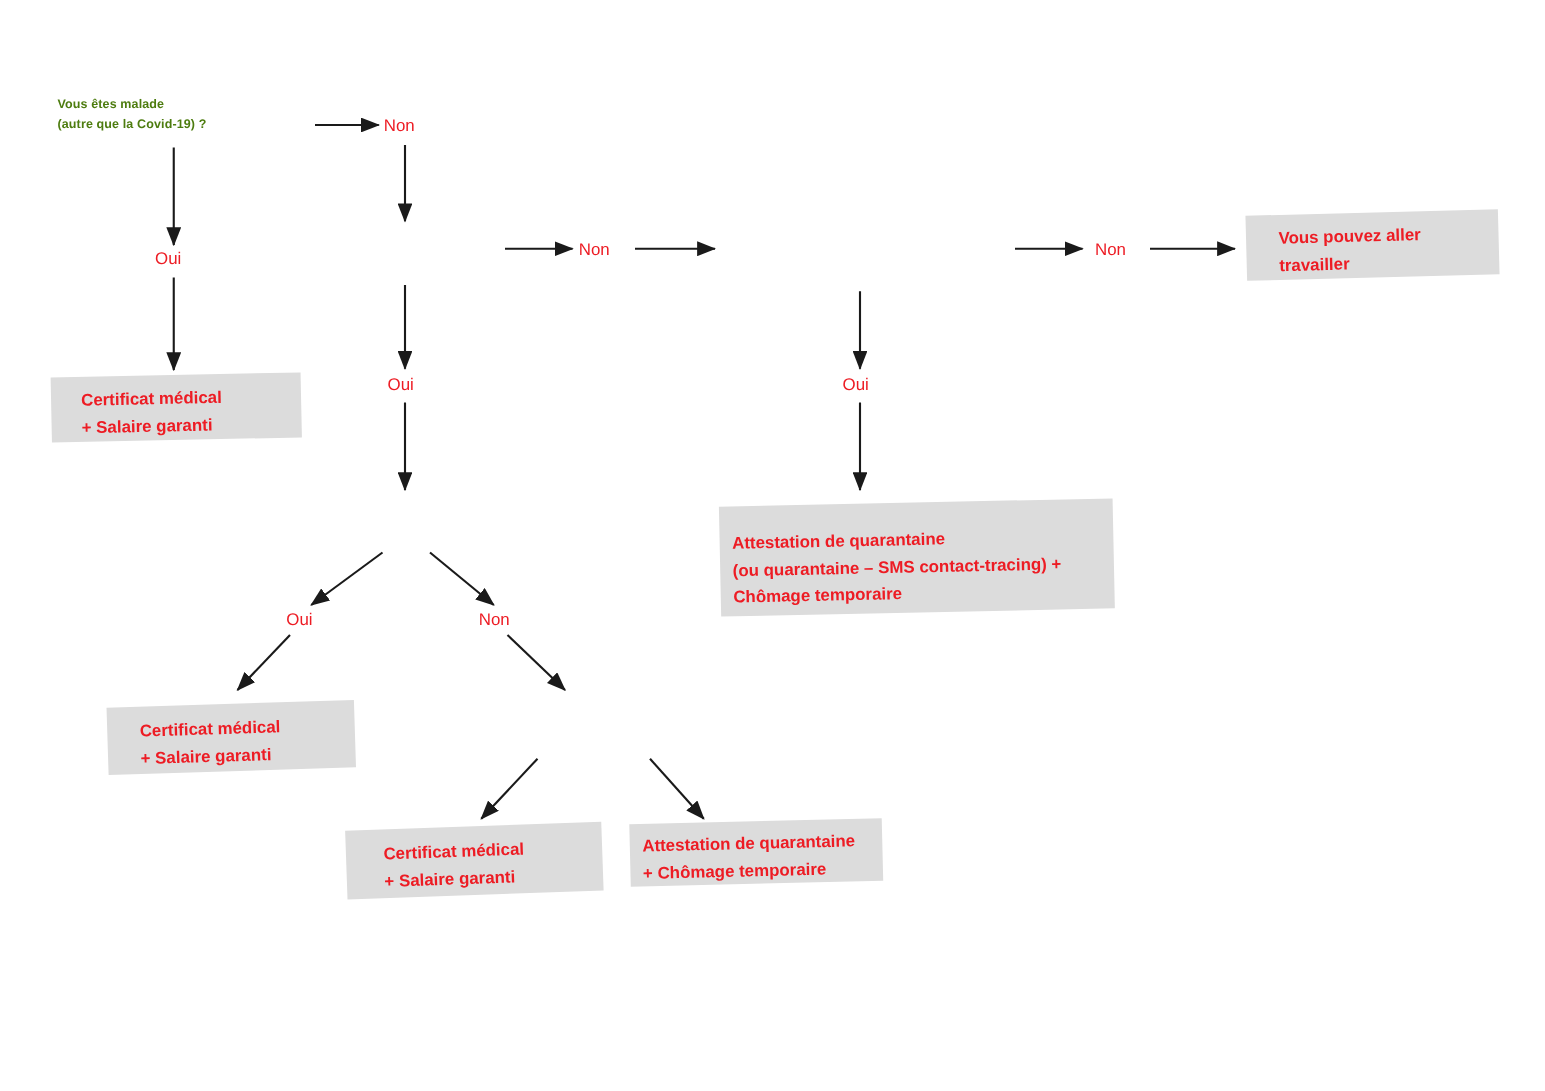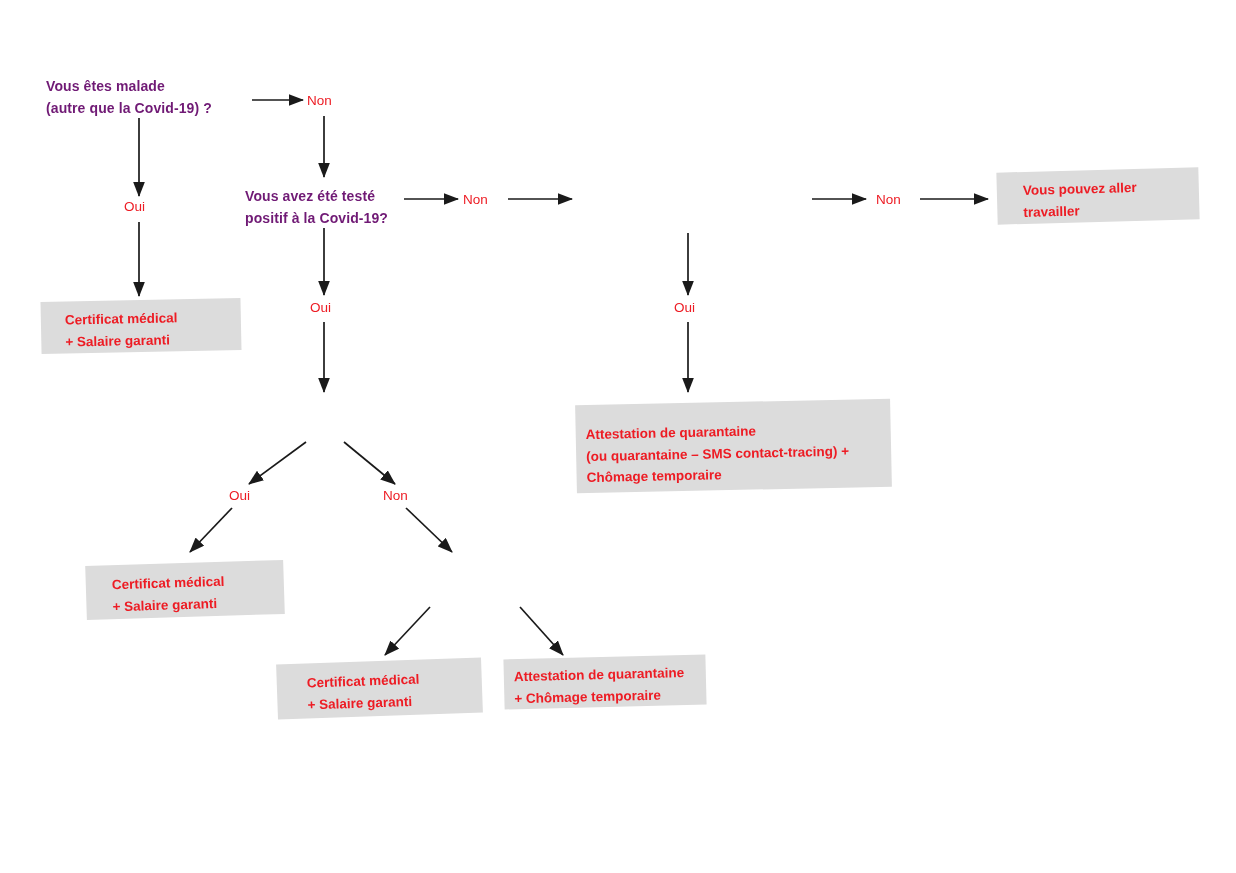--- a/index.html
+++ b/index.html
@@ -11,23 +11,23 @@
   #canvas {
     position: relative;
     width: 1236px;
     height: 873px;
     background: #ffffff;
     overflow: hidden;
     font-family: "Liberation Sans", "DejaVu Sans", sans-serif;
   }
   .node {
     position: absolute;
-    color: #701a75;
+    color: #4d7c0f;
     font-weight: bold;
-    font-size: 14px;
+    font-size: 10px;
     line-height: 1.55;
     white-space: pre-line;
     letter-spacing: 0.1px;
   }
   .label {
     position: absolute;
     color: #ED1C24;
     font-weight: normal;
     font-size: 13.5px;
     line-height: 1.4;
@@ -98,22 +98,20 @@
     <line x1="406" y1="508" x2="452" y2="552" stroke="#1A1A1A" stroke-width="1.7" marker-end="url(#arrowhead)"></line>
 
     <line x1="430" y1="607" x2="385" y2="655" stroke="#1A1A1A" stroke-width="1.7" marker-end="url(#arrowhead)"></line>
 
     <line x1="520" y1="607" x2="563" y2="655" stroke="#1A1A1A" stroke-width="1.7" marker-end="url(#arrowhead)"></line>
   </svg>
 
   <div class="node" style="left:46px; top:76px; width:215px;">Vous êtes malade
 (autre que la Covid-19) ?</div>
 
-  <div class="node" style="left:245px; top:186px; width:165px;">Vous avez été testé
-positif à la Covid-19?</div>
 
 
 
 
   <div class="label" style="left:307px; top:92px;">Non</div>
 
   <div class="label" style="left:124px; top:198px;">Oui</div>
 
   <div class="label" style="left:463px; top:191px;">Non</div>
 

